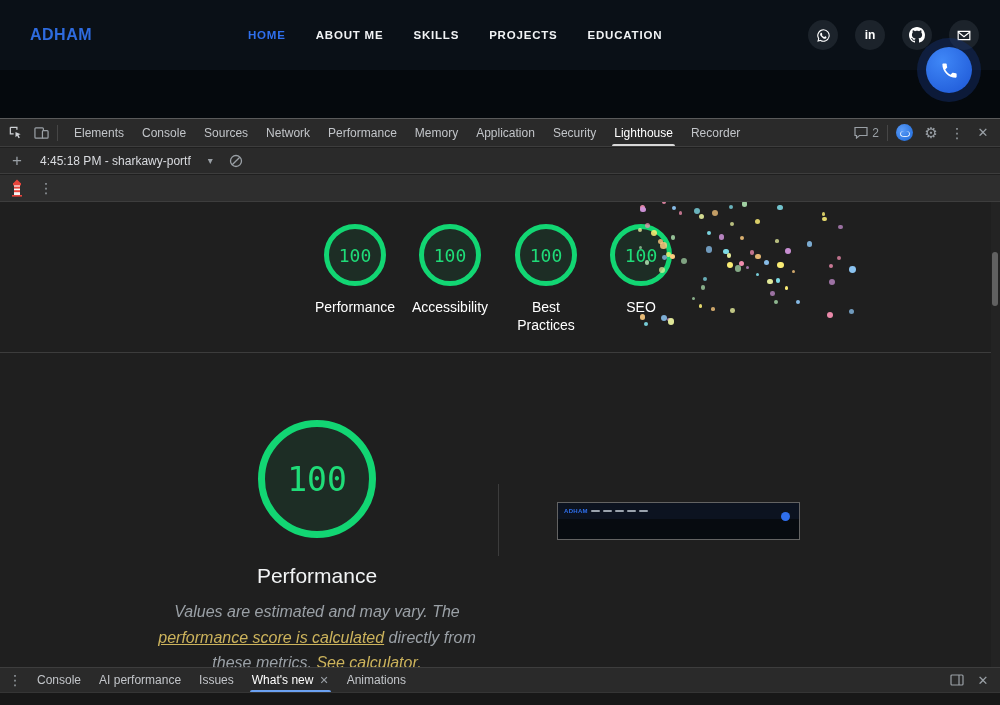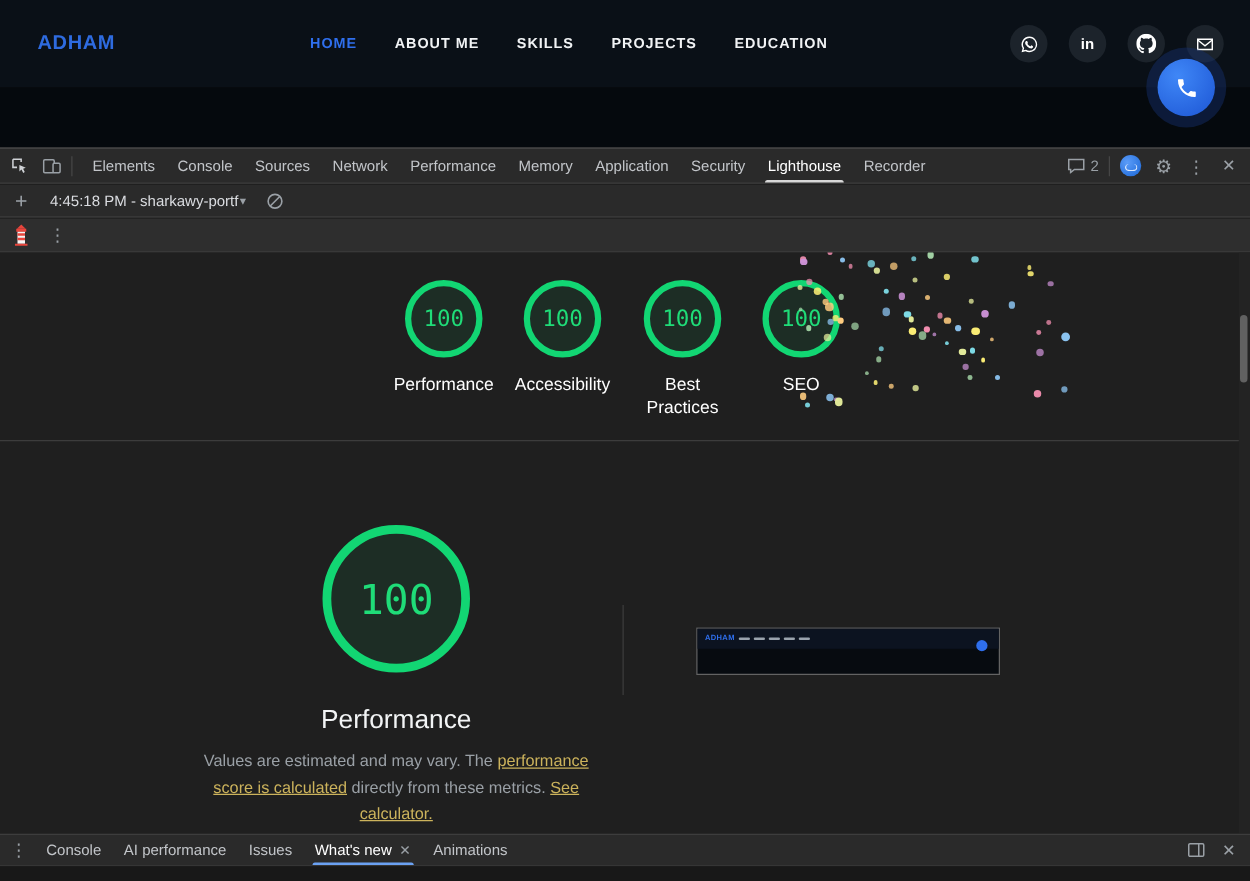--- a/index.html
+++ b/index.html
@@ -32,42 +32,42 @@
   .dt-tab.active { color:#fff; }
   .dt-tab.active::after { content:""; position:absolute; left:7px; right:7px; bottom:0; height:2px; background:#d8d8d8; border-radius:2px 2px 0 0; }
   .dt-tab.active-blue { color:#fff; }
   .dt-tab.active-blue::after { content:""; position:absolute; left:7px; right:7px; bottom:0; height:2px; background:#6ba1f2; border-radius:2px 2px 0 0; }
   .dt-tabbar-right { margin-left:auto; display:flex; align-items:center; padding-right:4px; }
   .msg-count { display:flex; align-items:center; gap:4px; color:#9aa0a6; font-size:12px; padding:0 5px; cursor:pointer; }
   .blue-badge { width:17px; height:17px; border-radius:50%; background:radial-gradient(circle at 35% 35%, #5b9cf8, #1a66d6); margin:0 5px; position:relative; cursor:pointer; }
   .blue-badge::after { content:""; position:absolute; left:4px; top:7px; width:8px; height:5px; border-radius:50%/60%; border:1.5px solid #dce9fd; border-top:none; }
 
   .dt-row2 { position:absolute; top:29px; left:0; right:0; height:26px; background:#2a2a2a; border-bottom:1px solid #3d3d3d; display:flex; align-items:center; padding-left:4px; }
-  .session-tab { display:flex; align-items:center; gap:1px; font-size:12px; color:#dadce0; padding:0 10px; height:100%; cursor:pointer; }
+  .session-tab { display:flex; align-items:center; gap:17px; font-size:12px; color:#dadce0; padding:0 10px; height:100%; cursor:pointer; }
   .caret { color:#9aa0a6; font-size:10px; }
 
   .dt-urlrow { position:absolute; top:56px; left:0; right:0; height:27px; background:#2e2e2e; border-bottom:1px solid #3d3d3d; display:flex; align-items:center; padding:0 10px; gap:9px; }
   .url-text { font-size:12px; color:#e8eaed; flex:1; }
 
   .dt-content { position:absolute; top:83px; left:0; right:0; bottom:38px; background:#1f1f1f; overflow:hidden; }
 
   
   .score-item { position:absolute; top:22px; width:110px; text-align:center; }
   .gauge { border-radius:50%; margin:0 auto; display:flex; align-items:center; justify-content:center;
            font-family:"DejaVu Sans Mono",monospace; color:#1fdc78; background:rgba(18,214,115,.08); }
   .gauge.small { width:62px; height:62px; border:5px solid #12d673; font-size:18px; }
   .score-label { margin:12px auto 0; width:86px; font-size:14px; color:#fff; line-height:1.3; }
   #confetti { position:absolute; left:638px; top:-4px; width:228px; height:132px; pointer-events:none; z-index:3; }
 
   .content-divider { position:absolute; top:150px; left:0; right:0; border-top:1px solid #3c3c3c; }
 
   .big-score { position:absolute; left:147px; top:218px; width:340px; text-align:center; }
   .gauge.big { width:118px; height:118px; border:7px solid #12d673; font-size:33px; }
   .big-title { margin-top:26px; font-size:21px; font-weight:normal; color:#f2f4f5; }
-  .gauge-desc { margin-top:11px; font-size:13px; line-height:1.6; color:#9aa0a6; }
+  .gauge-desc { margin-top:11px; font-size:16px; line-height:1.6; color:#9aa0a6;font-style:italic; }
   .lh-link { color:#ccb35c; text-decoration:underline; cursor:pointer; }
   .legend { margin-top:14px; display:flex; justify-content:center; align-items:center; gap:44px; font-size:12px; color:#9aa0a6; }
   .legend-item { display:flex; align-items:flex-start; gap:7px; }
   .mk-tri { width:0; height:0; border-left:5px solid transparent; border-right:5px solid transparent; border-bottom:9px solid #ff4e42; }
   .mk-sq { width:9px; height:9px; background:#ffa400; }
   .mk-dot { width:9px; height:9px; border-radius:50%; background:#0cce6b; }
 
   .v-divider { position:absolute; left:498px; top:282px; width:1px; height:72px; background:#3c3c3c; }
 
   .thumb { position:absolute; left:557px; top:300px; width:243px; height:38px; border:1px solid #636363; background:#070b10; }

